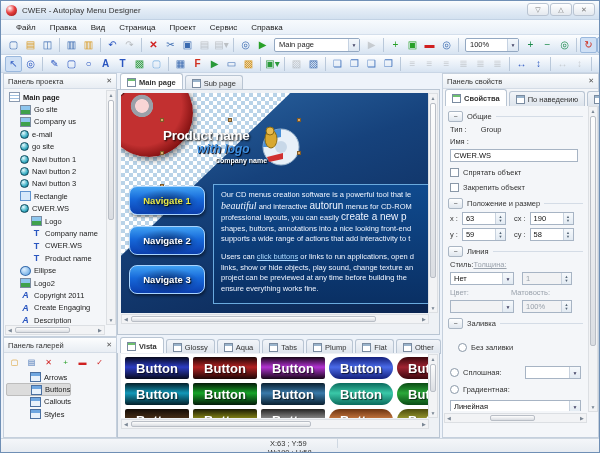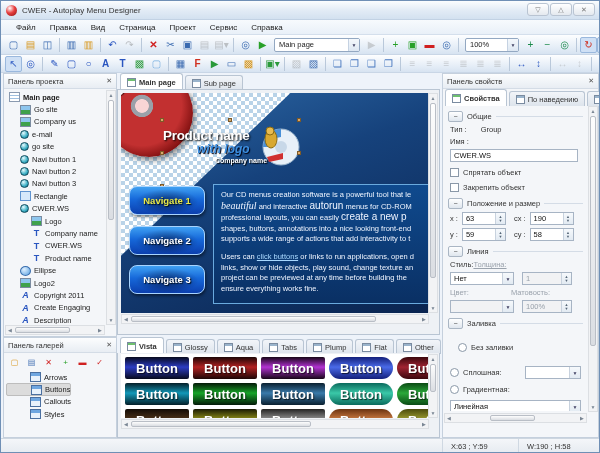--- a/index.html
+++ b/index.html
@@ -156,21 +156,21 @@
      background:linear-gradient(180deg,#f6f9fc,#e2eaf2); }
   .chk { width:9px; height:9px; border:1px solid #8a98a8; background:#fff; margin-right:4px; flex:0 0 auto; }
   .rad { width:9px; height:9px; border:1px solid #8a98a8; background:#fff; border-radius:50%; margin-right:4px; flex:0 0 auto; }
   .fgrid { display:flex; flex-wrap:wrap; margin:0 6px; }
   .fcell { width:50%; }
   .fcell .plabel { display:block; margin:3px 0 2px 0; }
 
   
   #statusbar { position:absolute; left:0; top:437px; width:100%; height:15px;
      background:linear-gradient(180deg,#f4f6f9,#e6ebf1); border-top:1px solid #cdd6e0;
-     display:flex; align-items:center; font-size:7.5px; color:#333; }
+     display:flex; align-items:center; font-size:7.5px; color:#333;flex-direction:column; }
   .scell { height:100%; border-right:1px solid #cfd8e2; display:flex; align-items:center; padding-left:8px; }
 </style>
 </head>
 <body>
 
 <div id="win">
 
   <div id="titlebar">
     <div id="appicon"></div>
     <div id="apptitle">CWER - Autoplay Menu Designer</div>

